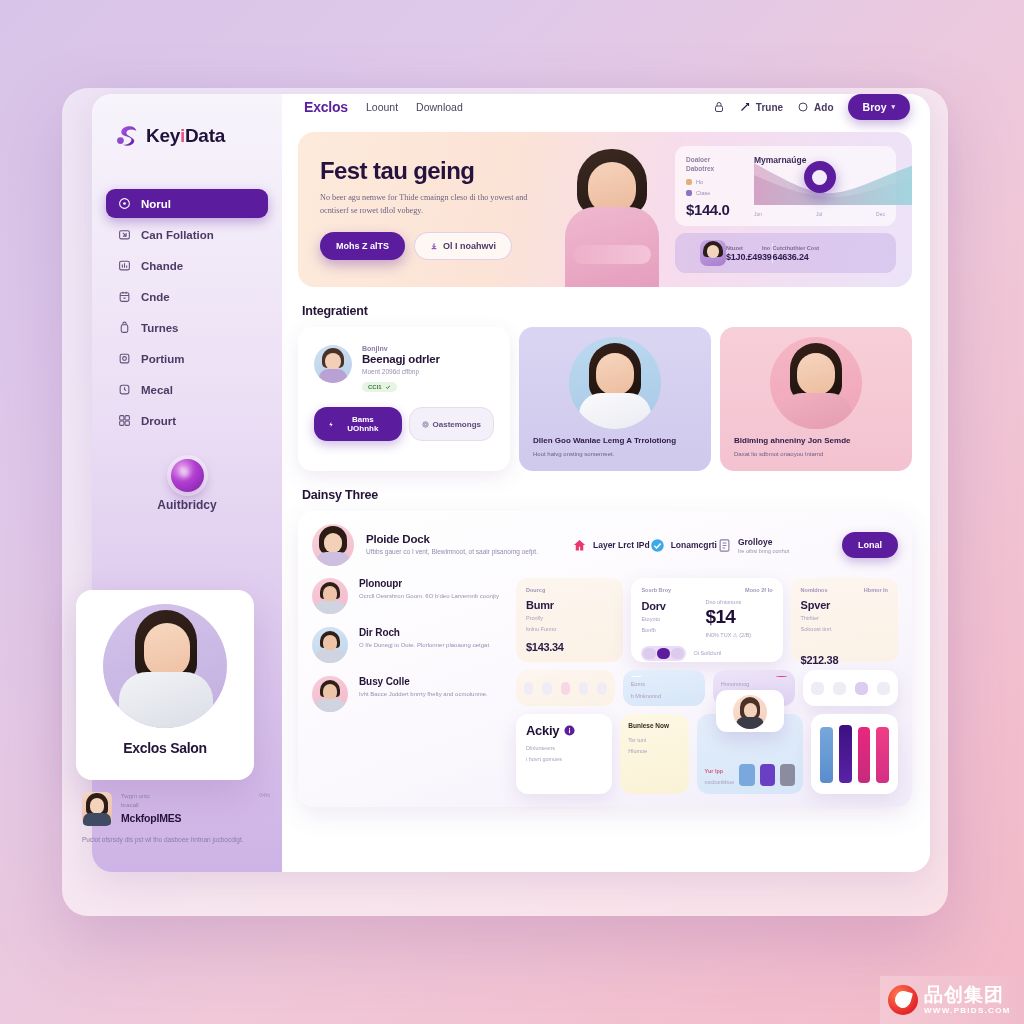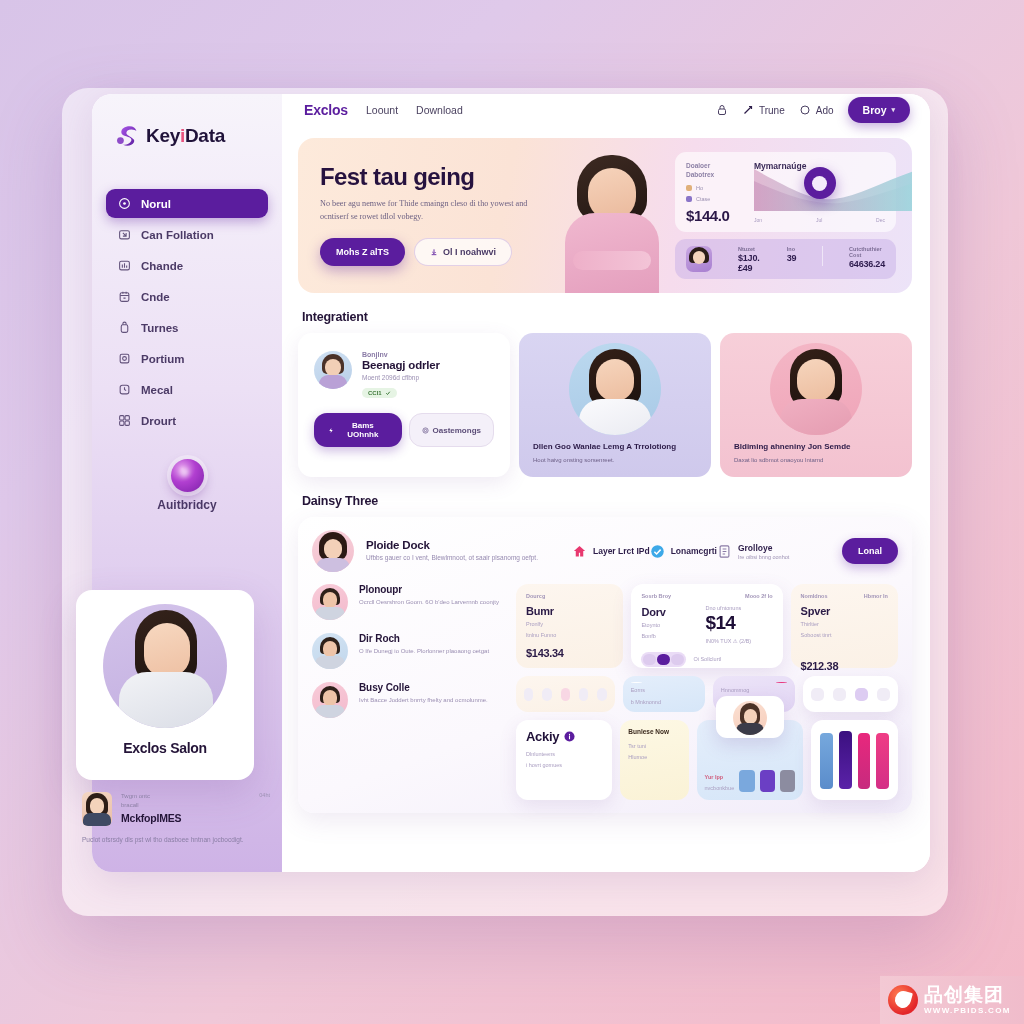--- a/index.html
+++ b/index.html
@@ -64,26 +64,26 @@
   .orb::after {
     content:""; position:absolute; left:30%; top:26%; width:9px; height:9px; border-radius:50%;
     background: rgba(255,255,255,0.55); filter: blur(2px);
   }
   .orb-label { font-size: 12px; color: #4a3866; font-weight: 600; }
 
   
   #main { flex: 1; background: #ffffff; display: flex; flex-direction: column; min-width: 0; }
 
   
-  #topbar { height: 44px; display: flex; align-items: center; padding: 0 20px 12px 22px; gap: 18px; flex: none; }
+  #topbar { height: 38px; display: flex; align-items: center; padding: 0 20px 12px 22px; gap: 18px; flex: none; }
   .tb-brand { font-size: 14px; font-weight: 700; color: #5b1d9e; letter-spacing: -.2px; }
   .tb-link { font-size: 10.5px; color: #4b4260; font-weight: 500; }
   .tb-grow { flex: 1; }
   .tb-right { display: flex; align-items: center; gap: 14px; }
-  .tb-ico-txt { display: flex; align-items: center; gap: 5px; font-size: 10px; color: #453a5e; font-weight: 400; }
+  .tb-ico-txt { display: flex; align-items: center; gap: 5px; font-size: 10px; color: #453a5e; font-weight: 700; }
   .tb-icon { width: 12px; height: 12px; }
   .tb-cta {
     background: #5b1d9e; color: #fff; font-size: 10.5px; font-weight: 700;
     padding: 7px 15px; border-radius: 14px; border: none;
     display: flex; align-items: center; gap: 5px;
     box-shadow: 0 4px 12px rgba(91,29,158,0.35);
   }
   .caret { font-size: 7px; opacity: .85; }
 
   #scroll { flex: 1; padding: 0 18px 14px 16px; overflow: hidden; }
@@ -138,22 +138,22 @@
   .sc-axis span { font-size: 5px; color: #a79ac0; }
   .sc-badge {
     position: absolute; left: 50%; top: 6px; transform: translateX(-50%);
     width: 32px; height: 32px; border-radius: 50%; background: #5b1d9e;
     display: flex; align-items: center; justify-content: center;
     box-shadow: 0 5px 13px rgba(91,29,158,.4);
   }
   .sc-badge i { display:block; width: 15px; height: 15px; border-radius: 50%; background: #f4ecfb; }
 
   .stat-bar {
-    background: rgba(200,176,232,0.5); border-radius: 11px; padding: 7px 11px;
-    display: flex; align-items: flex-start; gap: 26px; flex: none; height: 40px;
+    background: rgba(200,176,232,0.5); border-radius: 11px; padding: 7px 25px;
+    display: flex; align-items: center; gap: 0; flex: none; height: 40px;
   }
   .sb-avatar { width: 26px; height: 26px; border-radius: 7px; flex: none; overflow: hidden; position: relative;
     background: linear-gradient(160deg,#c9a8e2,#a87fd0); }
   .sb-avatar .h { position:absolute; left:3px; top:1px; width:20px; height:16px; border-radius:10px 10px 4px 4px; background:#2b1d18; }
   .sb-avatar .fa { position:absolute; left:7px; top:5px; width:12px; height:13px; border-radius:6px; background:#f4d4bc; }
   .sb-col { display: flex; flex-direction: column; gap: 1px; }
   .sb-k { font-size: 5.5px; color: #7c6d95; font-weight: 600; }
   .sb-v { font-size: 9px; color: #2d1b4d; font-weight: 800; letter-spacing: -.2px; }
   .sb-div { width: 1px; height: 20px; background: rgba(255,255,255,.55); }
 

